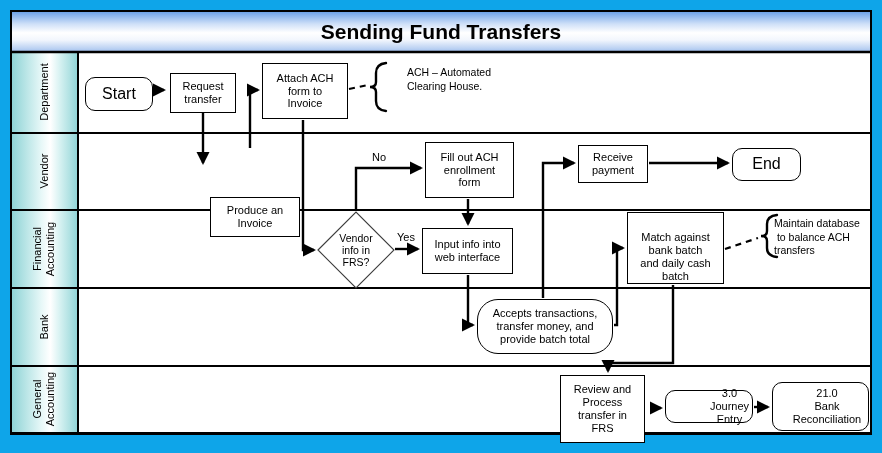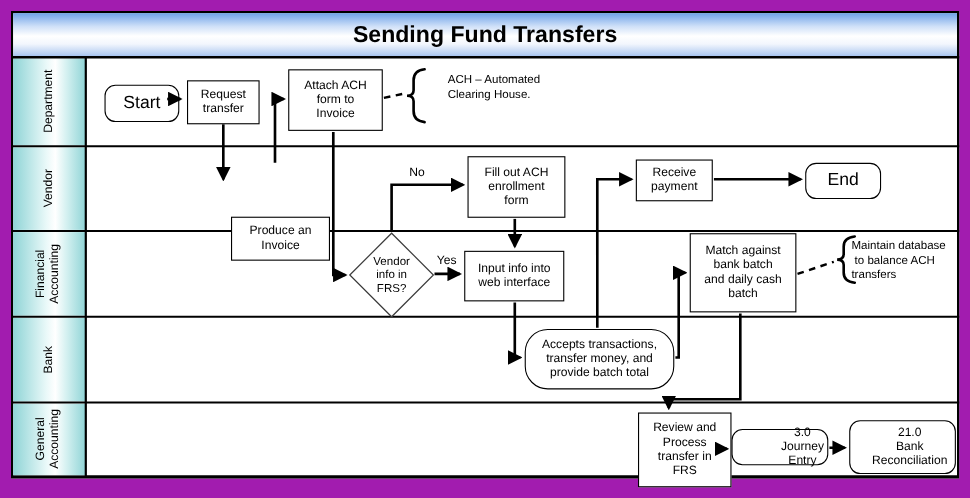--- a/index.html
+++ b/index.html
@@ -1,16 +1,16 @@
 <!DOCTYPE html>
 <html><head>
 <meta charset="utf-8">
 <style>
   html,body{margin:0;padding:0;background:#fff;font-family:"Liberation Sans",sans-serif;}
-  #c{position:relative;width:882px;height:453px;background:#a21caf;overflow:hidden;}
+  #c{position:relative;width:882px;height:453px;background:#0ea5e9;overflow:hidden;}
   .outer{position:absolute;left:10px;top:10px;width:862px;height:425px;border:2px solid #000;border-bottom-width:3px;box-sizing:border-box;background:#fff;}
   .titlebar{position:absolute;left:12px;top:12px;width:858px;height:40px;display:flex;align-items:center;justify-content:center;
     background:linear-gradient(180deg,#6fa3e8 0%,#cfe0f8 30%,#ffffff 52%,#f2f6fd 70%,#b9d0f2 92%,#9dbdee 100%);}
   .titlebar span{font-size:21px;font-weight:bold;color:#000;}
   .lanecell{position:absolute;left:12px;width:66px;background:linear-gradient(90deg,#8fd4d6 0%,#e8f8f8 45%,#ffffff 58%,#d8f2f2 72%,#8fd4d6 100%);}
   .lanelabel{position:absolute;width:76px;height:68px;left:6px;display:flex;align-items:center;justify-content:center;
     transform:rotate(-90deg);font-size:11px;color:#000;text-align:center;white-space:pre-line;line-height:1.15;z-index:4;}
   svg.layer{position:absolute;left:0;top:0;width:882px;height:453px;pointer-events:none;}
   .grid{z-index:1;} .wires{z-index:3;}
   .node{position:absolute;background:#fff;border:1.4px solid #000;box-sizing:border-box;display:flex;align-items:center;justify-content:center;
@@ -50,21 +50,21 @@
 
   <svg class="layer grid" viewBox="0 0 882 453">
     <line x1="10" y1="52" x2="872" y2="52" stroke="#000" stroke-width="2.4"></line>
     <line x1="10" y1="133" x2="872" y2="133" stroke="#000" stroke-width="1.8"></line>
     <line x1="10" y1="210" x2="872" y2="210" stroke="#000" stroke-width="1.8"></line>
     <line x1="10" y1="288" x2="872" y2="288" stroke="#000" stroke-width="1.8"></line>
     <line x1="10" y1="366" x2="872" y2="366" stroke="#000" stroke-width="1.8"></line>
     <line x1="78" y1="52" x2="78" y2="433" stroke="#000" stroke-width="2"></line>
   </svg>
 
-  <div class="node rounded big" style="left:95px;top:77px;width:68px;height:34px;text-align:center;">
+  <div class="node rounded big" style="left:85px;top:77px;width:68px;height:34px;text-align:center;">
     <span>Start</span>
     </div>
 
   <div class="node" style="left:170px;top:73px;width:66px;height:40px;">
     <span>Request
 transfer</span>
     </div>
 
   <div class="node" style="left:262px;top:63px;width:86px;height:56px;">
     <span>Attach ACH
@@ -90,34 +90,34 @@
   <div class="node" style="left:578px;top:145px;width:70px;height:38px;">
     <span>Receive
 payment</span>
     </div>
 
   <div class="node" style="left:422px;top:228px;width:91px;height:46px;">
     <span>Input info into
 web interface</span>
     </div>
 
-  <div class="node" style="left:627px;top:212px;width:97px;height:72px;">
+  <div class="node" style="left:627px;top:212px;width:97px;height:72px;align-items:flex-end;">
     <span>Match against
 bank batch
 and daily cash
 batch</span>
     </div>
 
   <div class="node" style="left:477px;top:299px;width:136px;height:55px;border-radius:21px;">
     <span>Accepts transactions,
 transfer money, and
 provide batch total</span>
     </div>
 
-  <div class="node" style="left:580px;top:375px;width:85px;height:68px;">
+  <div class="node" style="left:560px;top:375px;width:85px;height:68px;">
     <span>Review and
 Process
 transfer in
 FRS</span>
     </div>
 
   <div class="node rounded" style="left:665px;top:390px;width:88px;height:33px;padding-left:41px;">
     <span>3.0
 Journey Entry</span>
     </div>

